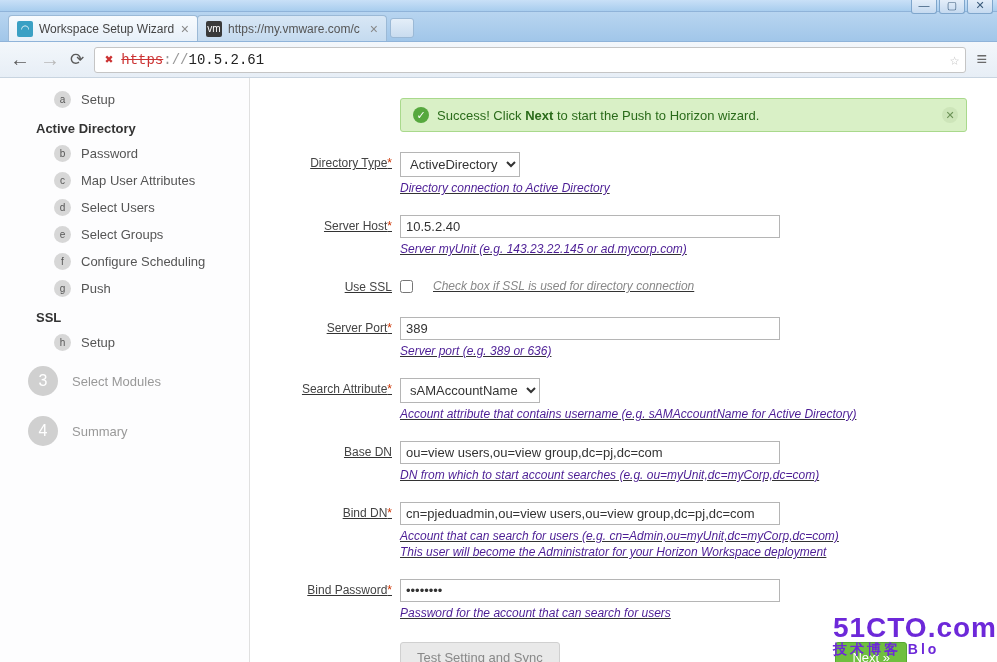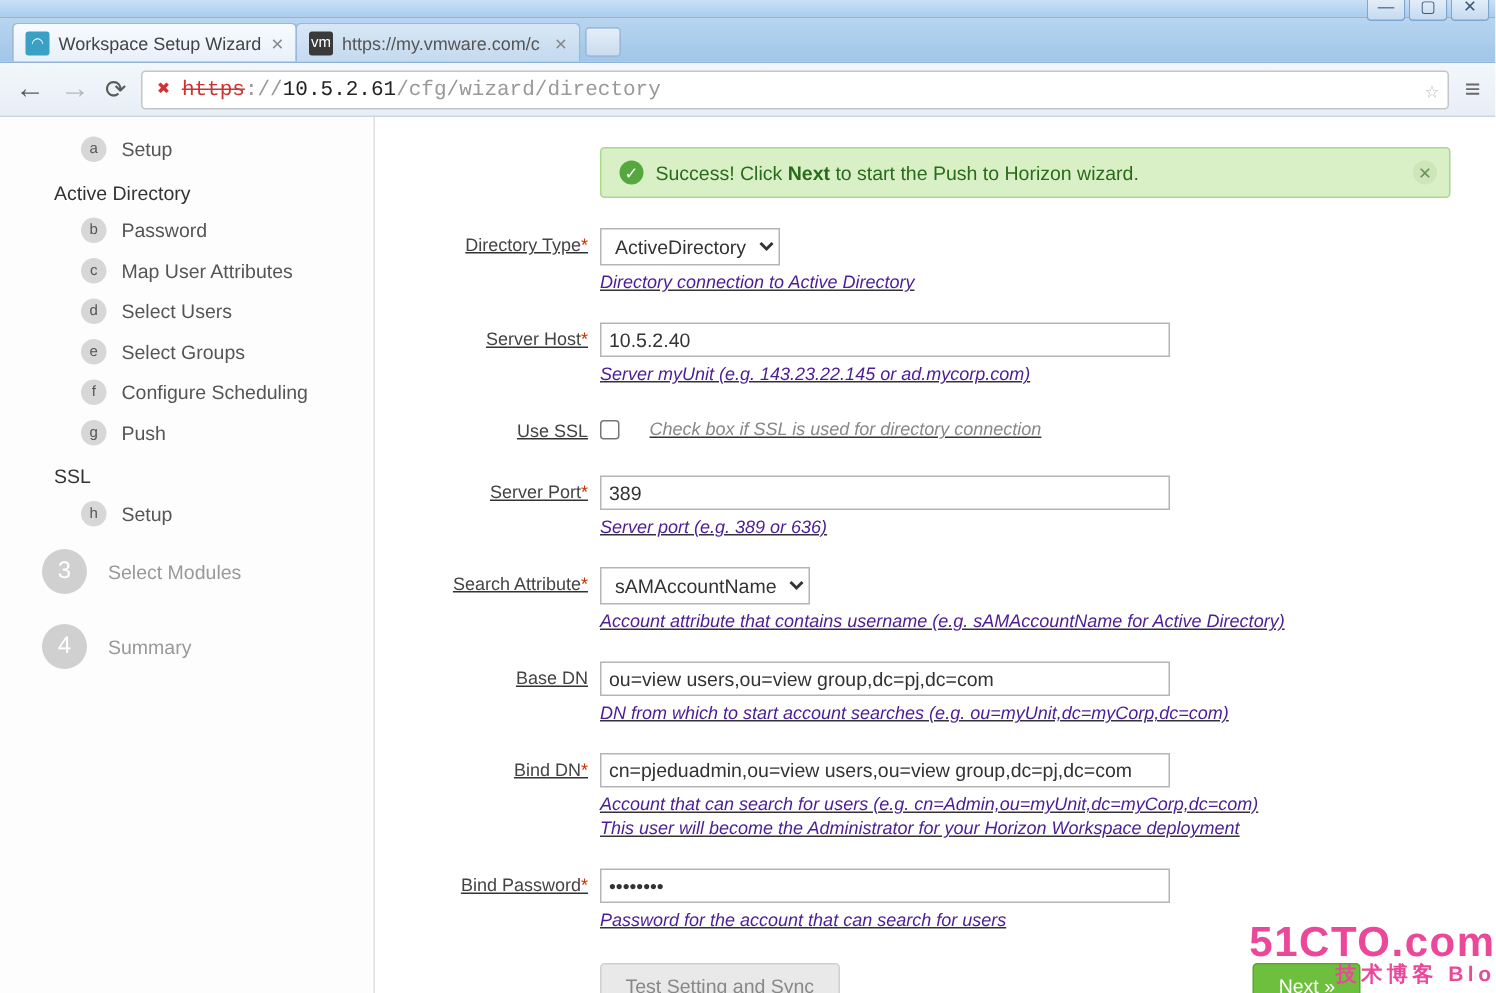--- a/index.html
+++ b/index.html
@@ -143,21 +143,21 @@
     width: 17px; height:17px;
     border-radius: 50%;
     background: #d7d7d7;
     color:#555;
     font-size: 10px;
     display:inline-flex; align-items:center; justify-content:center;
     margin-right: 10px;
     font-weight: normal;
   }
   .side-sec-title {
-    font-weight: normal;
+    font-weight: bold;
     color:#333;
     padding: 8px 0 4px 16px;
   }
   .big-step {
     display:flex; align-items:center;
     padding: 10px 0 10px 8px;
     color:#999;
   }
   .big-circle {
     width: 30px; height:30px;
@@ -247,23 +247,23 @@
     background:#e9e9e9; color:#888; border-color:#d0d0d0;
   }
   .btn-primary {
     background:#6fbf3f; color:#fff; border-color:#56a830;
     margin-left: auto;
     margin-right: 60px;
   }
   
   .watermark {
     position:absolute; right:0; bottom:6px;
-    color:#ec4899; font-size:28px; font-weight:bold;
+    color:#6d28d9; font-size:28px; font-weight:bold;
     letter-spacing:1px; pointer-events:none;
-    text-align:right; line-height:1;
+    text-align:left; line-height:1;
   }
   .watermark .sub { font-size:14px; letter-spacing:3px;}
 </style>
 </head>
 <body>
 
 <div class="window-titlebar">
   <div class="win-controls">
     <div class="win-btn">—</div>
     <div class="win-btn">▢</div>
@@ -287,21 +287,20 @@
 
 <div class="toolbar">
   <span class="nav-arrow">←</span>
   <span class="nav-arrow fwd">→</span>
   <span class="reload">⟳</span>
   <div class="addrbar">
     <span class="lock-x">✖</span>
     <span class="addr-strike">https</span>
       <span class="addr-path">://</span>
       <span class="addr-host">10.5.2.61</span>
-      <span class="addr-path">/cfg/wizard/directory</span>
     <span class="star">☆</span>
   </div>
   <span class="menu-icon">≡</span>
 </div>
 
 <div class="page">
 
   <div class="sidebar">
     <div class="side-row">
       <span class="side-badge">a</span>

